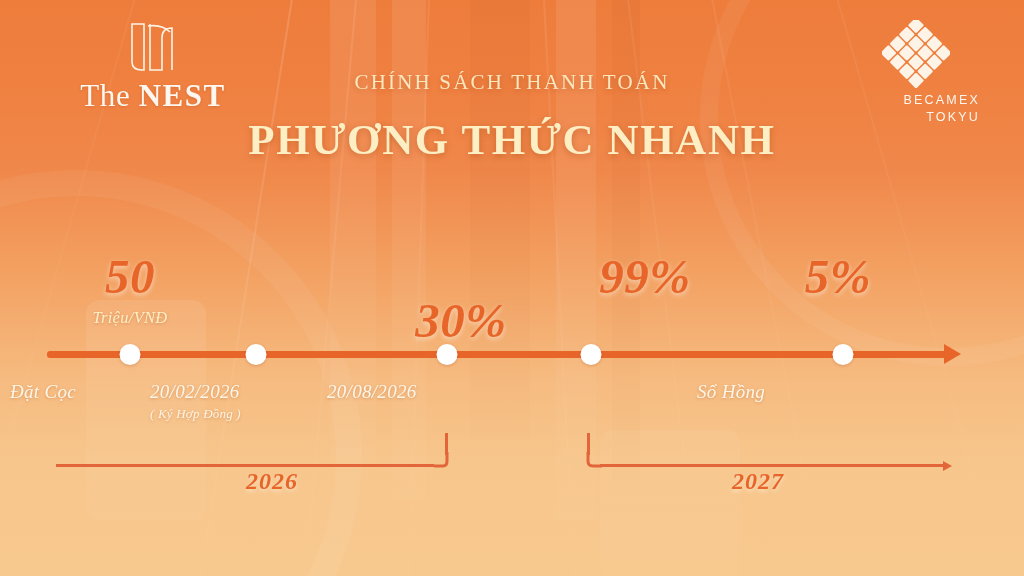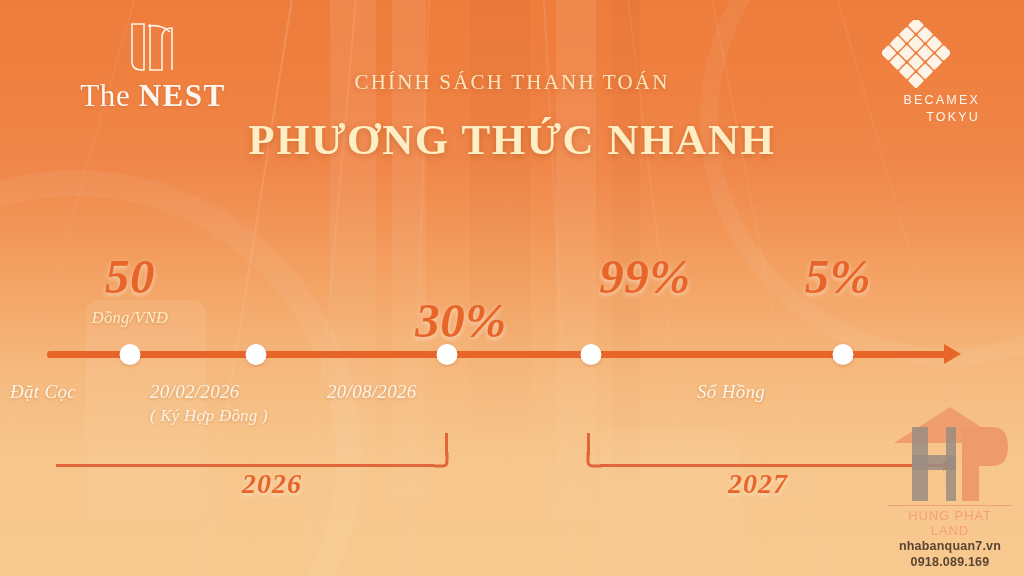--- a/index.html
+++ b/index.html
@@ -105,30 +105,30 @@
     font-size:16.5px; color:#fdeec4; margin-top:7px; letter-spacing:.3px;
     text-shadow:0 1px 3px rgba(150,55,10,.28);
   }
   .stop-top { position:absolute; transform:translateX(-50%); text-align:center; width:240px; }
   .milestone { position:absolute; transform:translateX(-50%); text-align:left; width:240px; }
   .date {
     font-size:19px; color:#fdf6e8; letter-spacing:.3px;
     text-shadow:0 1px 3px rgba(150,55,10,.28);
   }
   .note {
-    font-size:17px; color:#fdf3e3; margin-top:3px; letter-spacing:.2px;
+    font-size:13px; color:#fdf3e3; margin-top:3px; letter-spacing:.2px;
     text-shadow:0 1px 3px rgba(150,55,10,.25);
   }
 
   
   .bracket { position:absolute; }
   .bracket .hline { position:absolute; height:3px; background:#e2663a; }
   .bracket .vline { position:absolute; width:3px; background:#e2663a; }
   .year {
-    position:absolute; font-size:28px; font-weight:bold; color:#e8652a;
+    position:absolute; font-size:24px; font-weight:bold; color:#e8652a;
     letter-spacing:1px; transform:translateX(-50%);
     text-shadow:0 2px 4px rgba(255,255,255,.5);
   }
   .mini-arrow {
     position:absolute;
     width:0; height:0;
     border-left:9px solid #e2663a;
     border-top:5.5px solid transparent;
     border-bottom:5.5px solid transparent;
   }
@@ -220,21 +220,21 @@
     <div class="title-sub">CHÍNH SÁCH THANH TOÁN</div>
     <div class="title-main">PHƯƠNG THỨC NHANH</div>
   </div>
 
   <div class="timeline">
     <div class="axis"></div>
     <div class="axis-arrow"></div>
 
     <div class="stop-top" style="left:130px; top:252px;">
       <div class="pct">50</div>
-      <div class="unit">Đồng/VNĐ</div>
+      <div class="unit">Triệu/VNĐ</div>
     </div>
     <div class="stop-top" style="left:461px; top:252px;margin-top:44px;">
       <div class="pct">30%</div>
     </div>
     <div class="stop-top" style="left:645px; top:252px;">
       <div class="pct">99%</div>
     </div>
     <div class="stop-top" style="left:838px; top:252px;">
       <div class="pct">5%</div>
     </div>
@@ -275,27 +275,14 @@
       <div class="vline" style="left:587px; top:433px; height:22px;"></div>
       <svg style="position:absolute; left:586px; top:450px; width:18px; height:18px;" viewBox="0 0 18 18">
         <path d="M2 2 L2 11 Q2 16 7 16 L16 16" fill="none" stroke="#e2663a" stroke-width="3"></path>
       </svg>
       <div class="hline" style="left:600px; top:464px; width:345px;"></div>
       <div class="mini-arrow" style="left:943px; top:460.5px;"></div>
     </div>
     <div class="year" style="left:758px; top:468px;">2027</div>
   </div>
 
-  <div class="watermark">
-    <svg class="wm-mark" viewBox="0 0 124 104">
-      <path d="M62 4 L118 40 L6 40 Z" fill="#ef9a6d" opacity="0.92"></path>
-      <rect x="24" y="24" width="16" height="74" fill="#9a8c82" opacity="0.85"></rect>
-      <rect x="58" y="24" width="10" height="74" fill="#9a8c82" opacity="0.85"></rect>
-      <rect x="24" y="52" width="44" height="15" fill="#9a8c82" opacity="0.85"></rect>
-      <rect x="74" y="24" width="17" height="74" fill="#ef9a6d"></rect>
-      <path d="M91 24 L104 24 Q120 24 120 44 Q120 63 104 63 L91 63 Z" fill="#ef9a6d"></path>
-    </svg>
-    <div class="wm-brand">HUNG PHAT LAND</div>
-    <div class="wm-site">nhabanquan7.vn</div>
-    <div class="wm-phone">0918.089.169</div>
-  </div>
 
 </div>
 
 </body></html>

